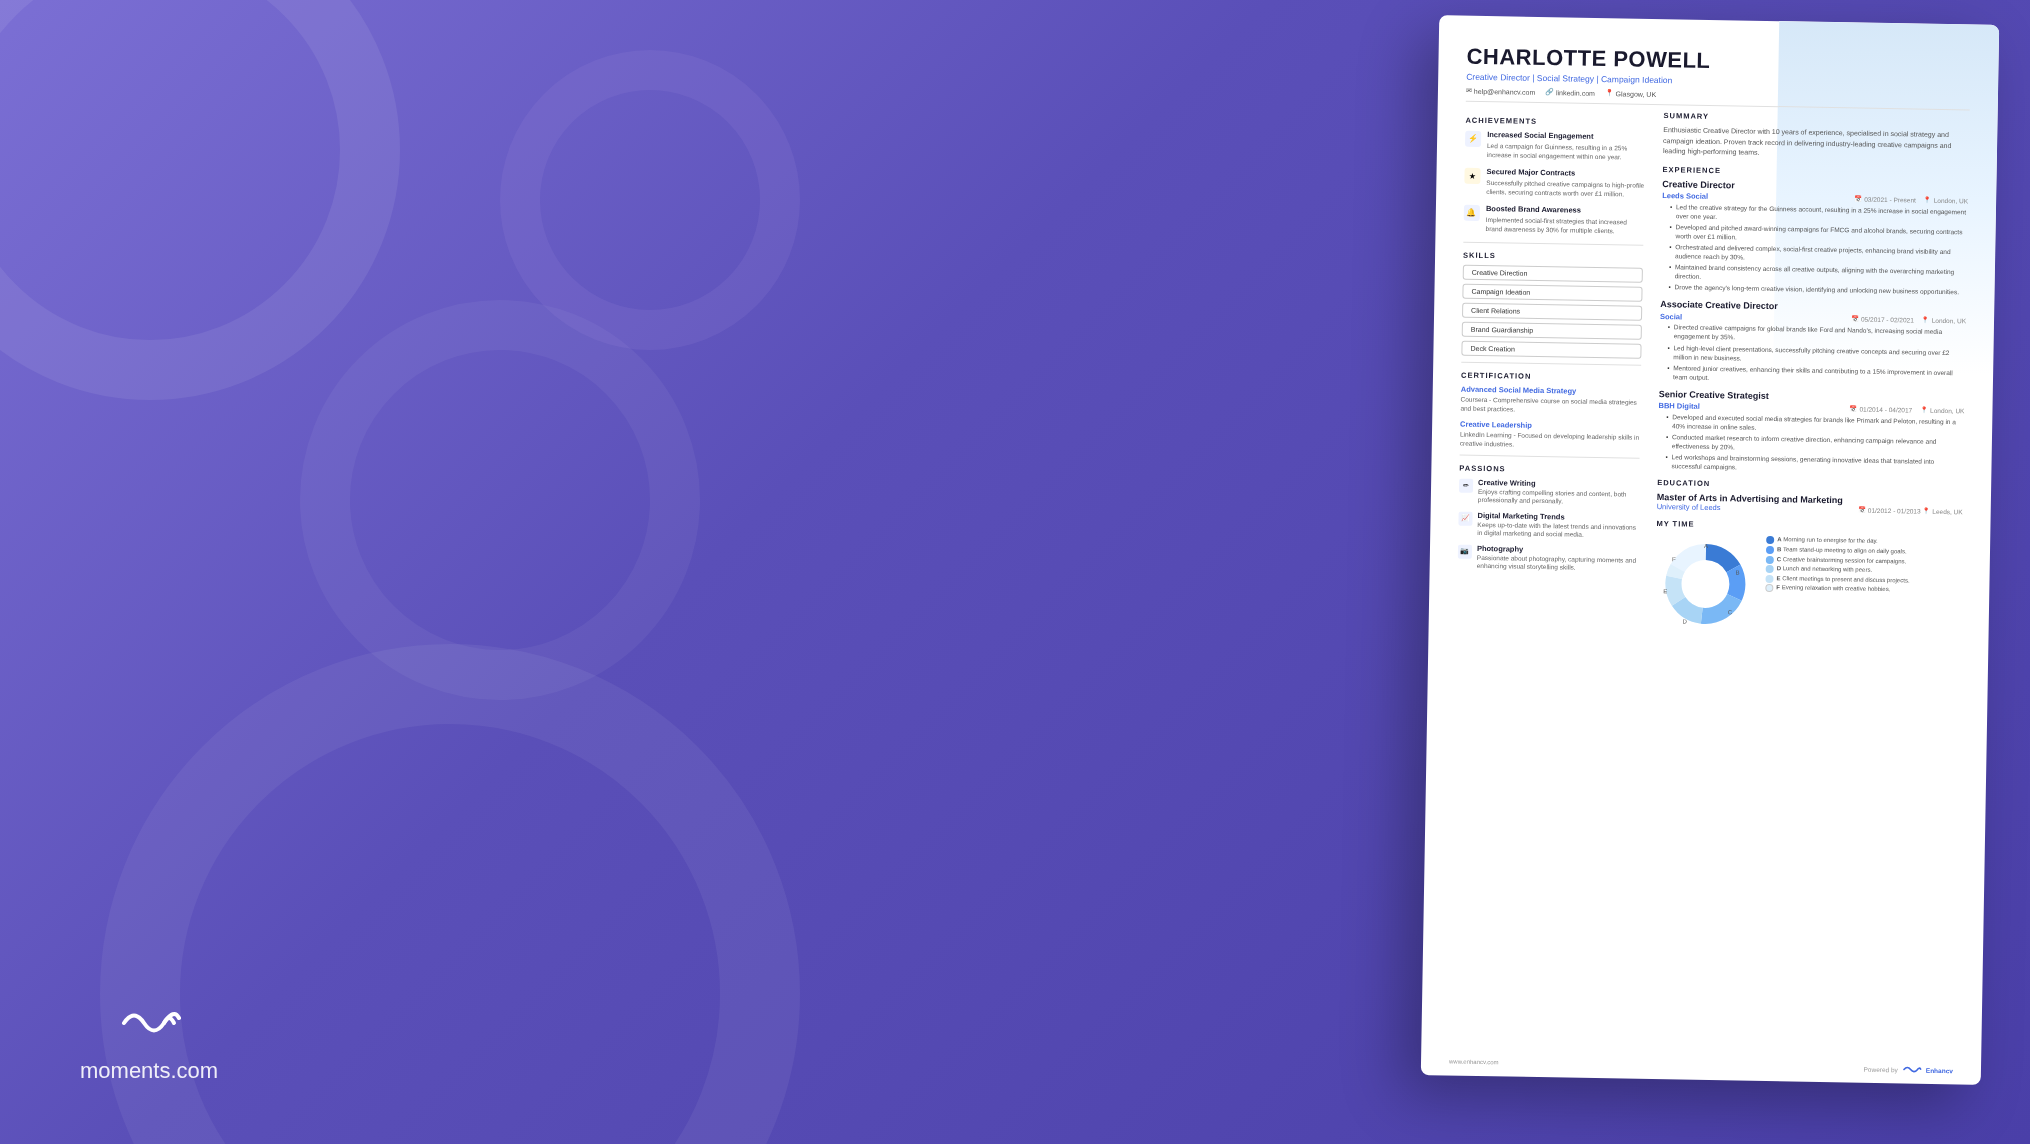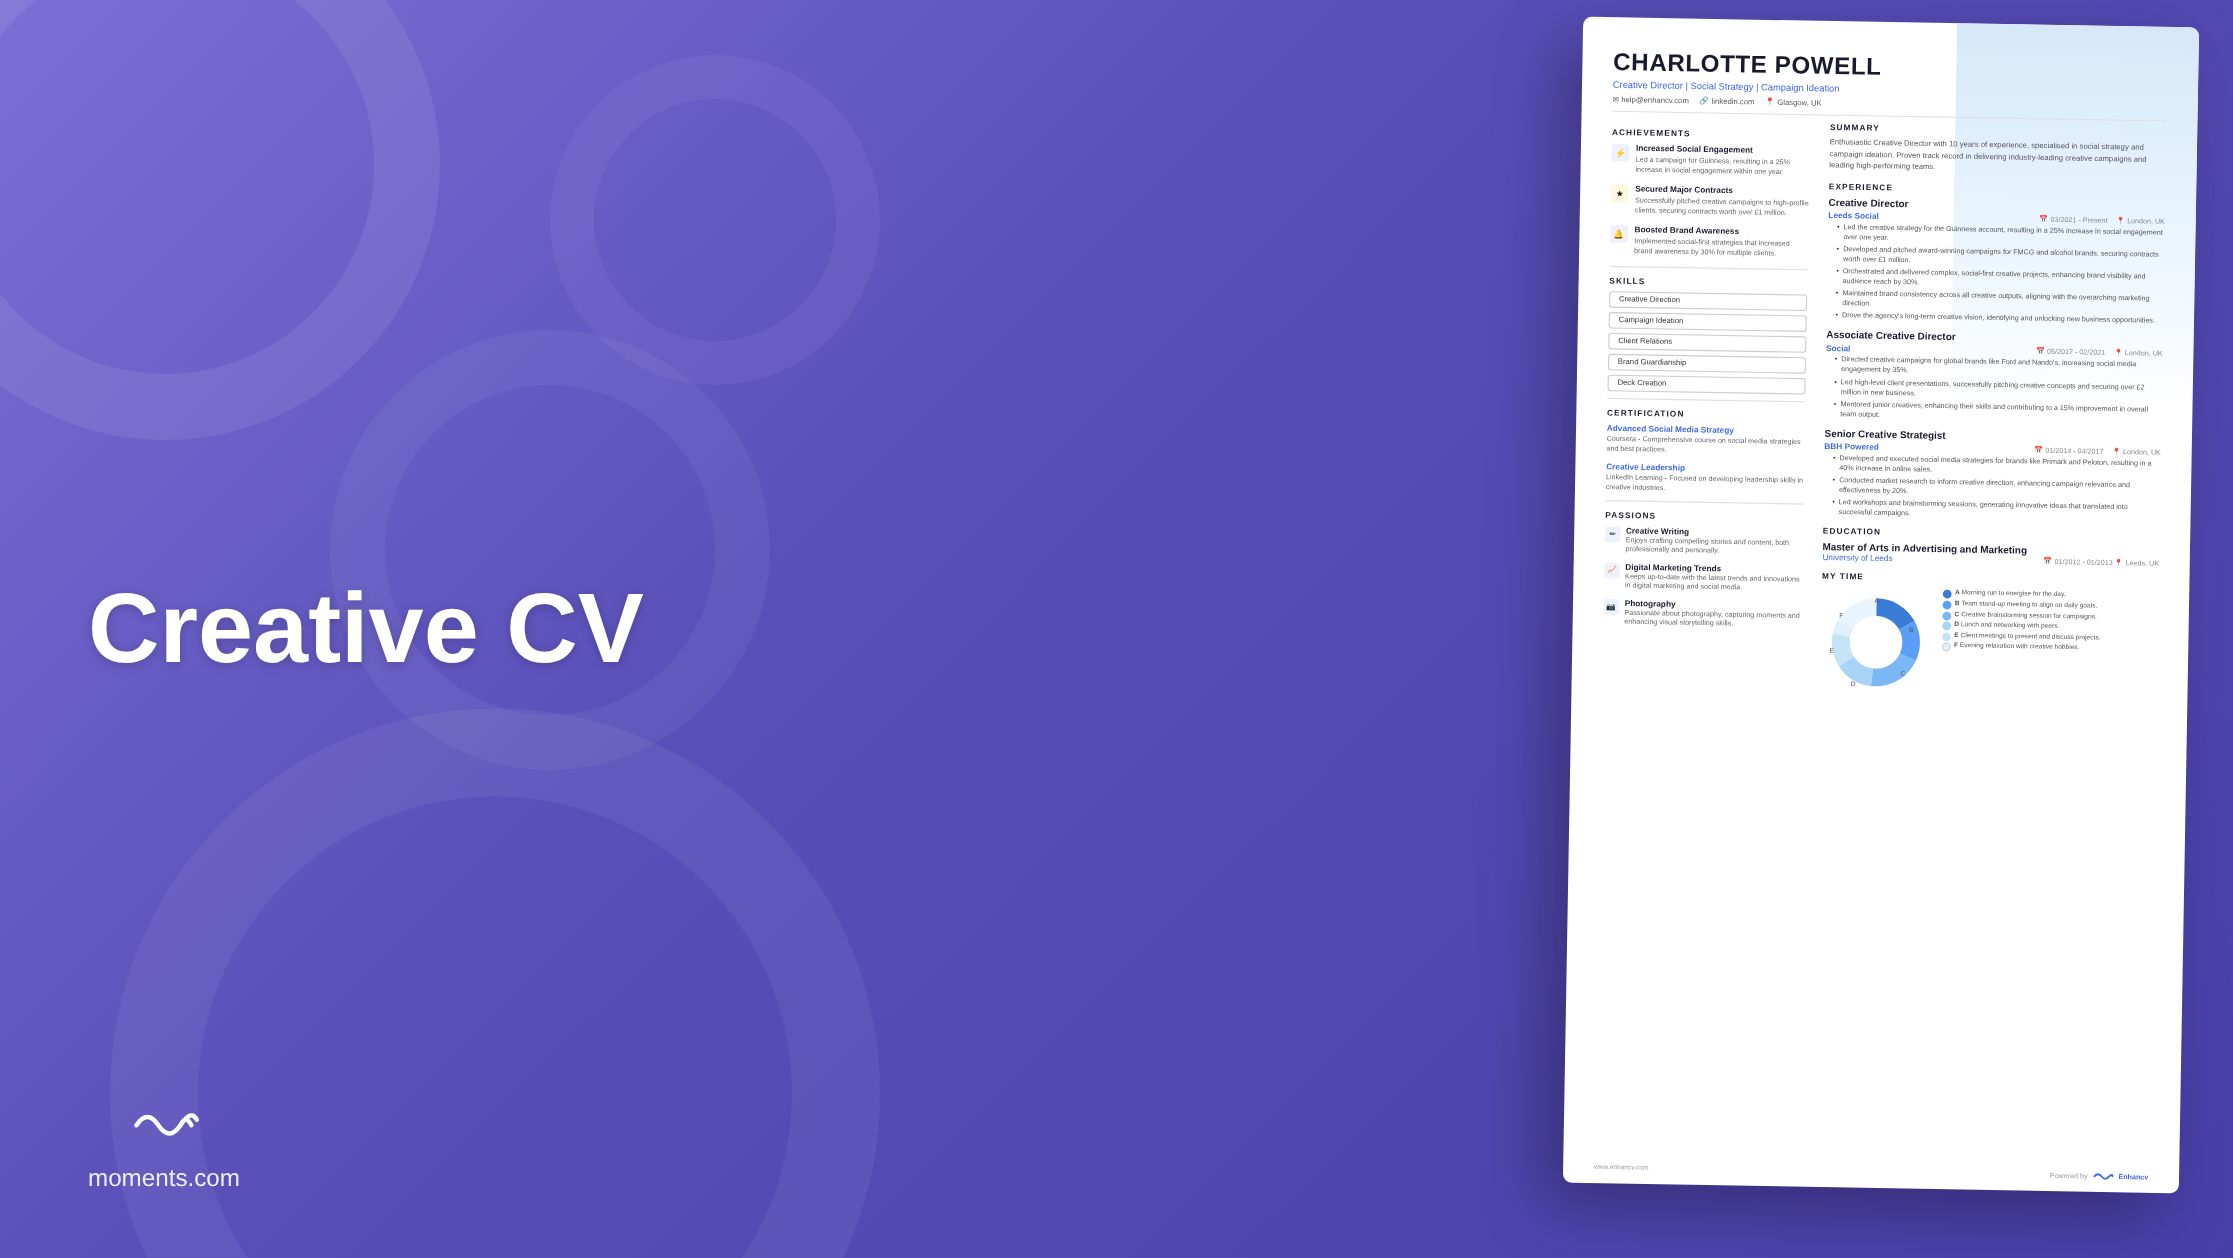--- a/index.html
+++ b/index.html
@@ -359,21 +359,21 @@
 <div class="circle3"></div>
 <div class="circle4"></div>
 
 <div class="slash-marks">
   <div class="slash"></div>
   <div class="slash-big"></div>
 </div>
 
 <div class="left-content">
   <div class="main-title">
-    <span>Creative CV</span><br>
+    <br>
   </div>
 </div>
 
 <div class="logo-area">
   <svg class="logo-icon" viewBox="0 0 80 50" fill="none">
     <path d="M15 25 Q25 10 35 25 Q45 40 55 25 Q65 10 70 20" stroke="white" stroke-width="4" fill="none" stroke-linecap="round"></path>
     <path d="M55 25 Q60 15 65 25" stroke="white" stroke-width="4" fill="none" stroke-linecap="round"></path>
   </svg>
   <div style="font-size:22px;color:white;opacity:0.9;">moments.com</div>
 </div>
@@ -522,21 +522,21 @@
           <div class="exp-bullets">
             <div class="exp-bullet">Directed creative campaigns for global brands like Ford and Nando's, increasing social media engagement by 35%.</div>
             <div class="exp-bullet">Led high-level client presentations, successfully pitching creative concepts and securing over £2 million in new business.</div>
             <div class="exp-bullet">Mentored junior creatives, enhancing their skills and contributing to a 15% improvement in overall team output.</div>
           </div>
         </div>
 
         <div style="margin-bottom:8px;">
           <div class="exp-company-name">Senior Creative Strategist</div>
           <div style="display:flex;justify-content:space-between;align-items:center;">
-            <div class="exp-role-company">BBH Powered</div>
+            <div class="exp-role-company">BBH Digital</div>
             <div class="exp-meta">
               <span>📅 01/2014 - 04/2017</span>
               <span>📍 London, UK</span>
             </div>
           </div>
           <div class="exp-bullets">
             <div class="exp-bullet">Developed and executed social media strategies for brands like Primark and Peloton, resulting in a 40% increase in online sales.</div>
             <div class="exp-bullet">Conducted market research to inform creative direction, enhancing campaign relevance and effectiveness by 20%.</div>
             <div class="exp-bullet">Led workshops and brainstorming sessions, generating innovative ideas that translated into successful campaigns.</div>
           </div>

